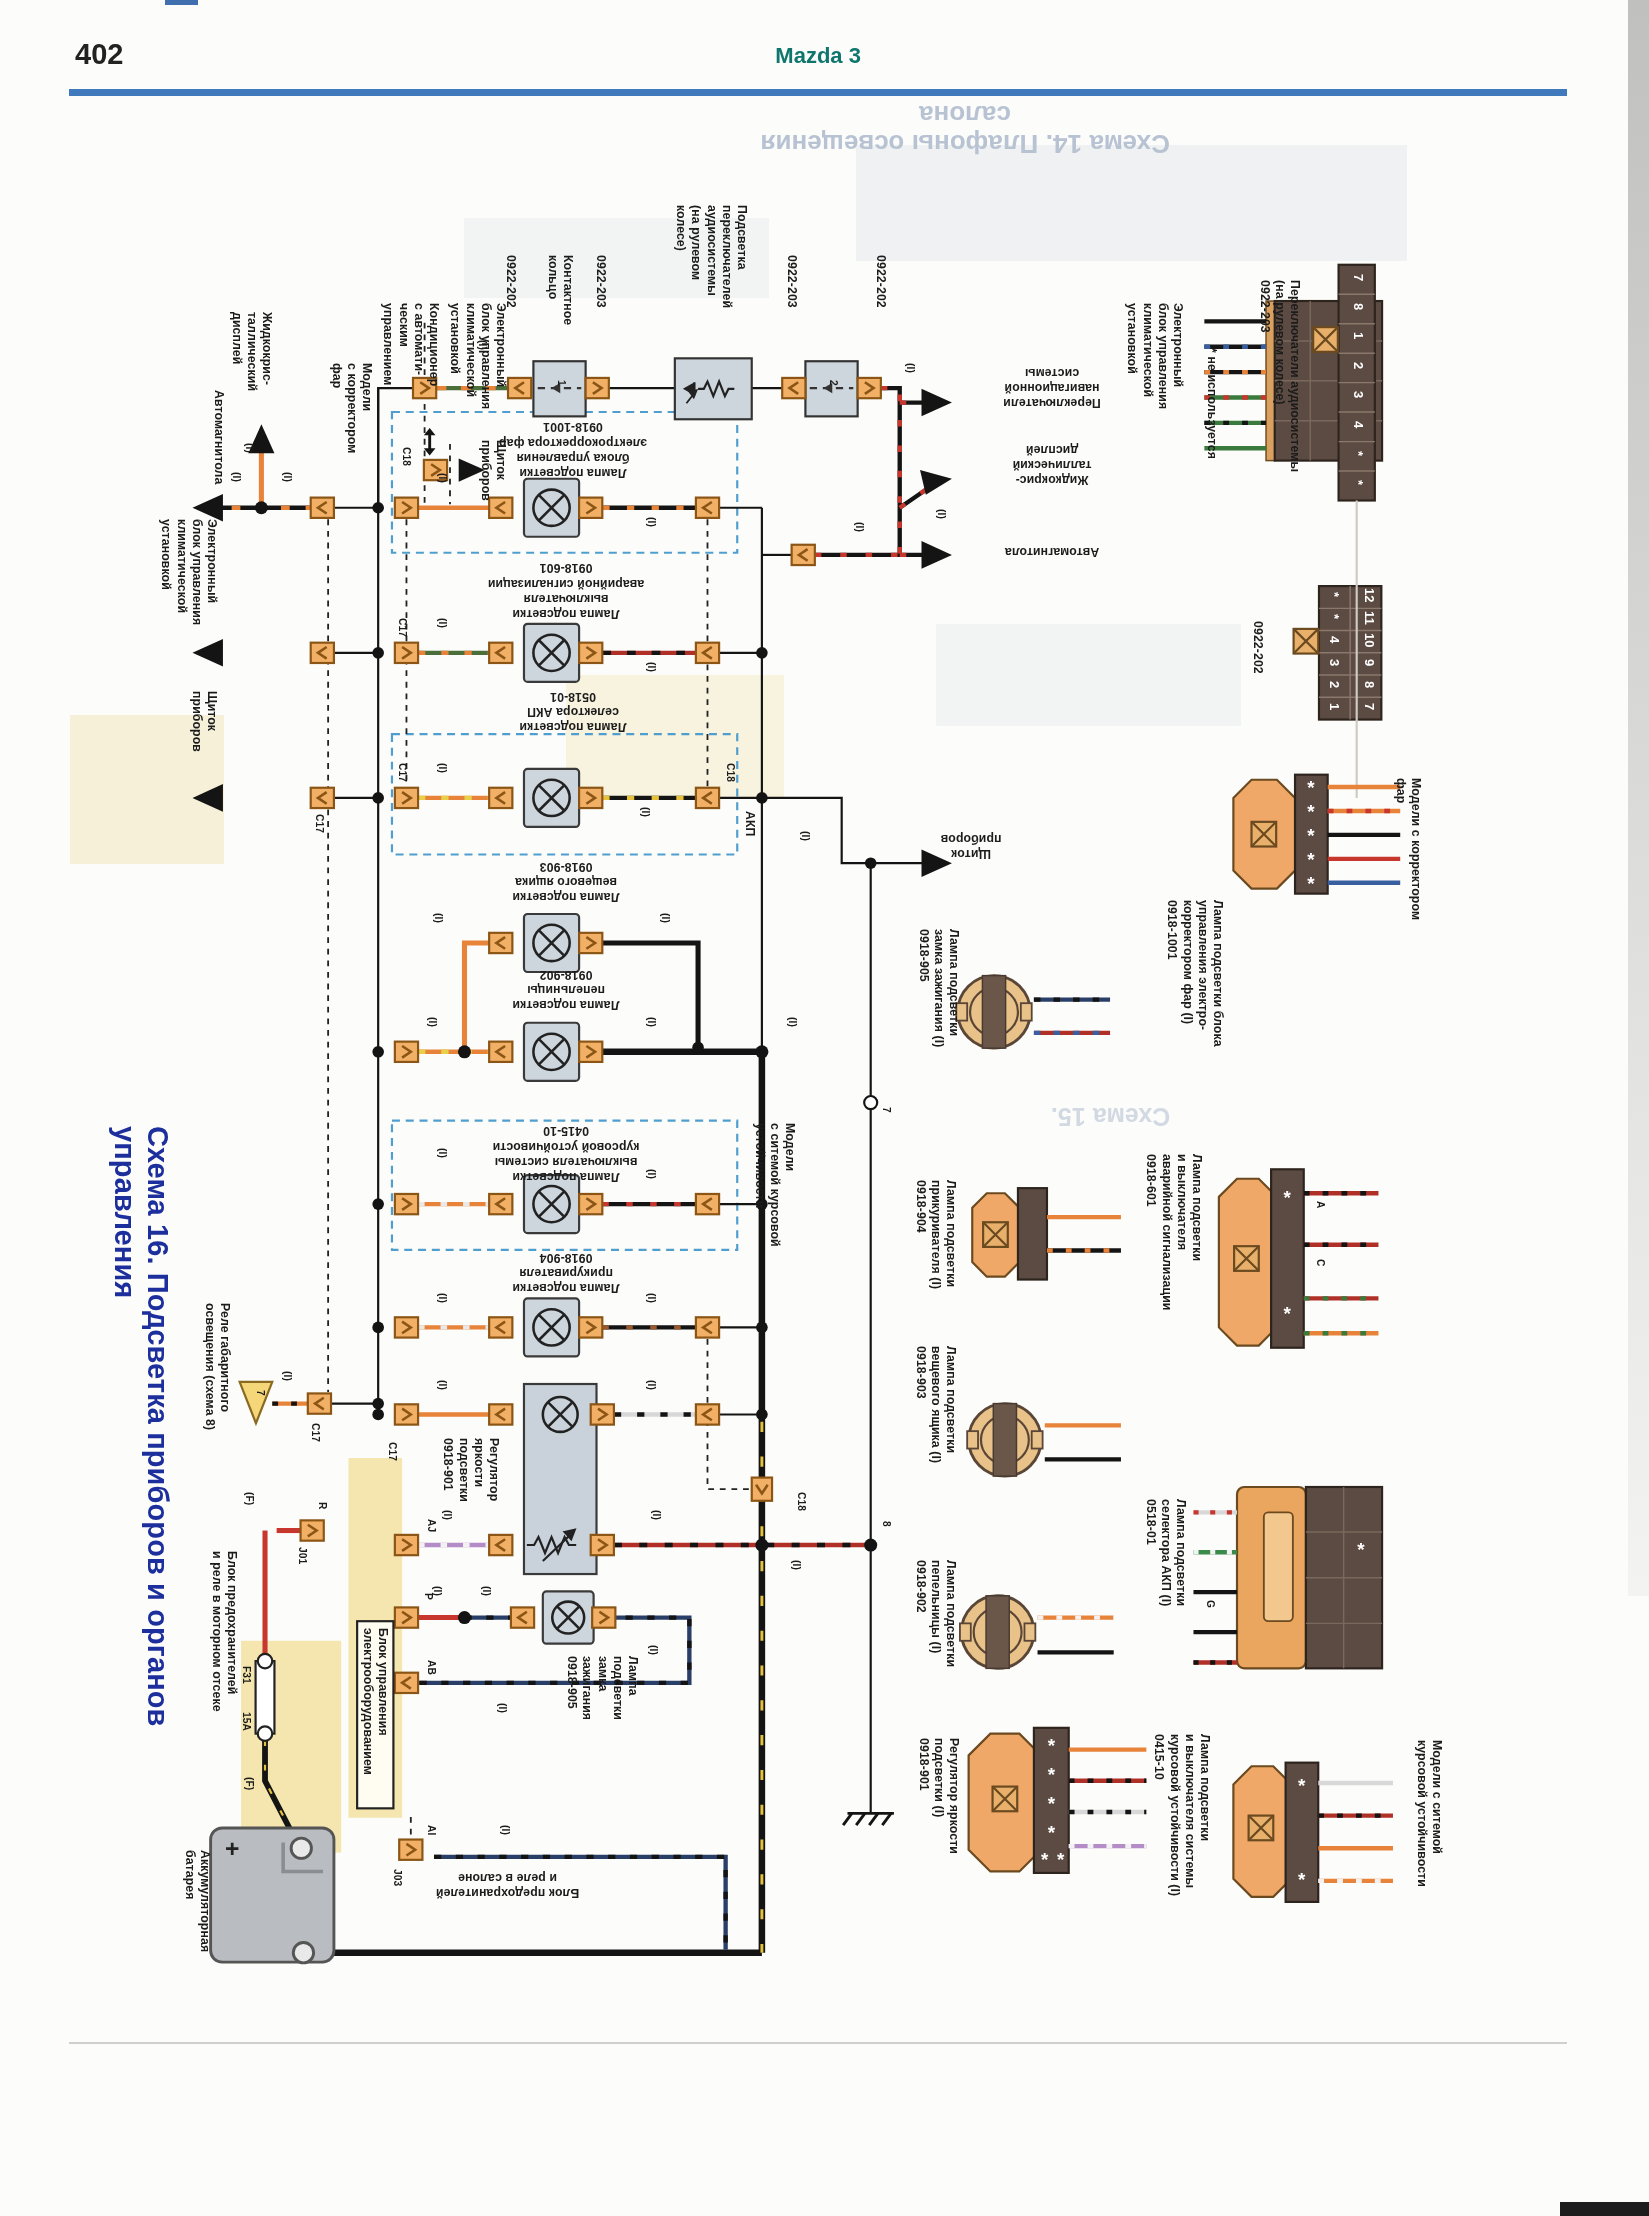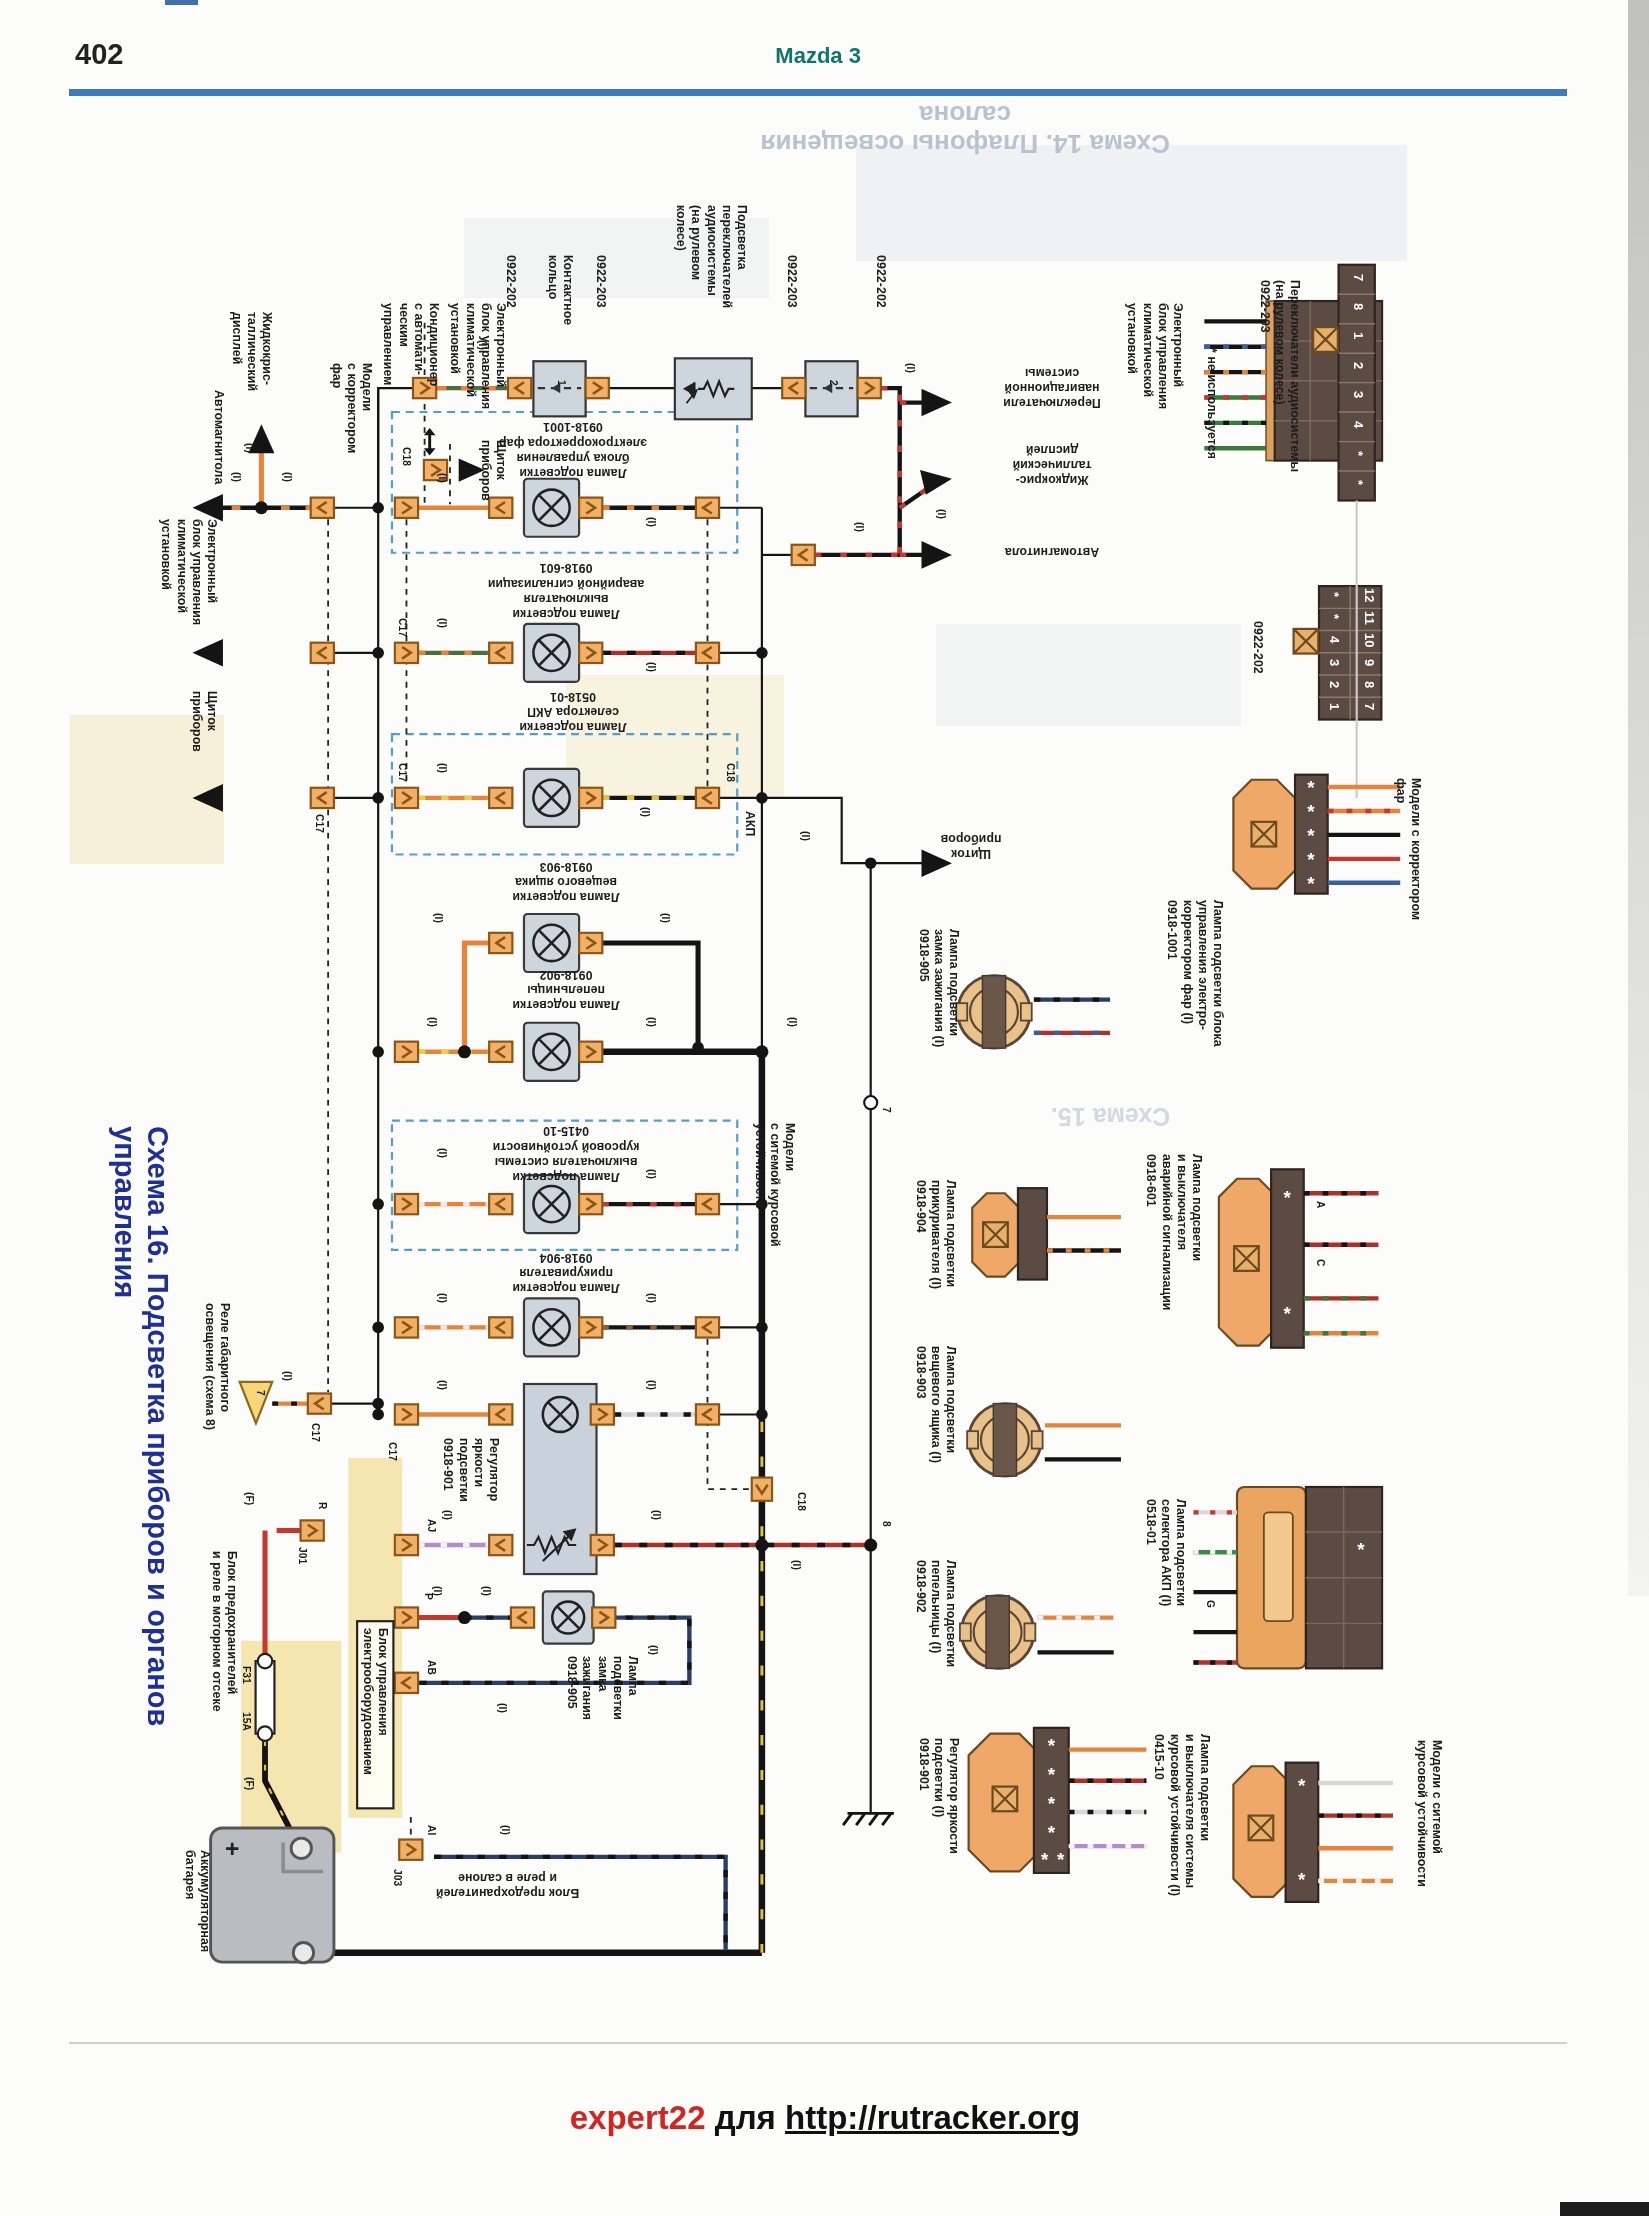--- a/index.html
+++ b/index.html
@@ -720,22 +720,19 @@
   <div class="v sm" style="left:492px;top:1586px;">(I)</div>
   <div class="v sm" style="left:659px;top:1645px;">(I)</div>
   <div class="v sm" style="left:508px;top:1703px;">(I)</div>
   <div class="v sm" style="left:511px;top:1825px;">(I)</div>
   <div class="v sm" style="left:293px;top:1371px;">(I)</div>
   <div class="v sm" style="left:865px;top:522px;">(I)</div>
   <div class="v sm" style="left:916px;top:363px;">(I)</div>
   <div class="v sm" style="left:947px;top:509px;">(I)</div>
   <div class="v sm" style="left:811px;top:831px;">(I)</div>
 
-  <div class="footer">
-    <span class="red">expert22</span><span class="mid"> для </span><span class="url">http://rutracker.org</span>
-  </div>
 
   <div class="edge-r"></div>
   <div class="abs" style="left:69px;top:2042px;width:1498px;height:2.2px;background:#cfcfcc;"></div>
   <div class="edge-b" style="left:1560px;top:2202px;width:90px;height:14.5px;"></div>
   <div class="edge-b" style="left:165px;top:0;width:33px;height:5.1px;background:#3f6fae;"></div>
 </div>
 
 
 </body></html>

